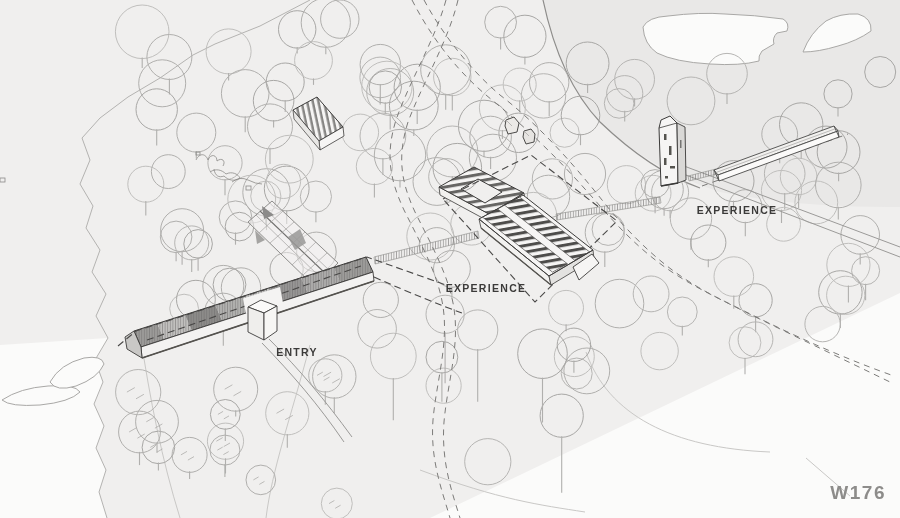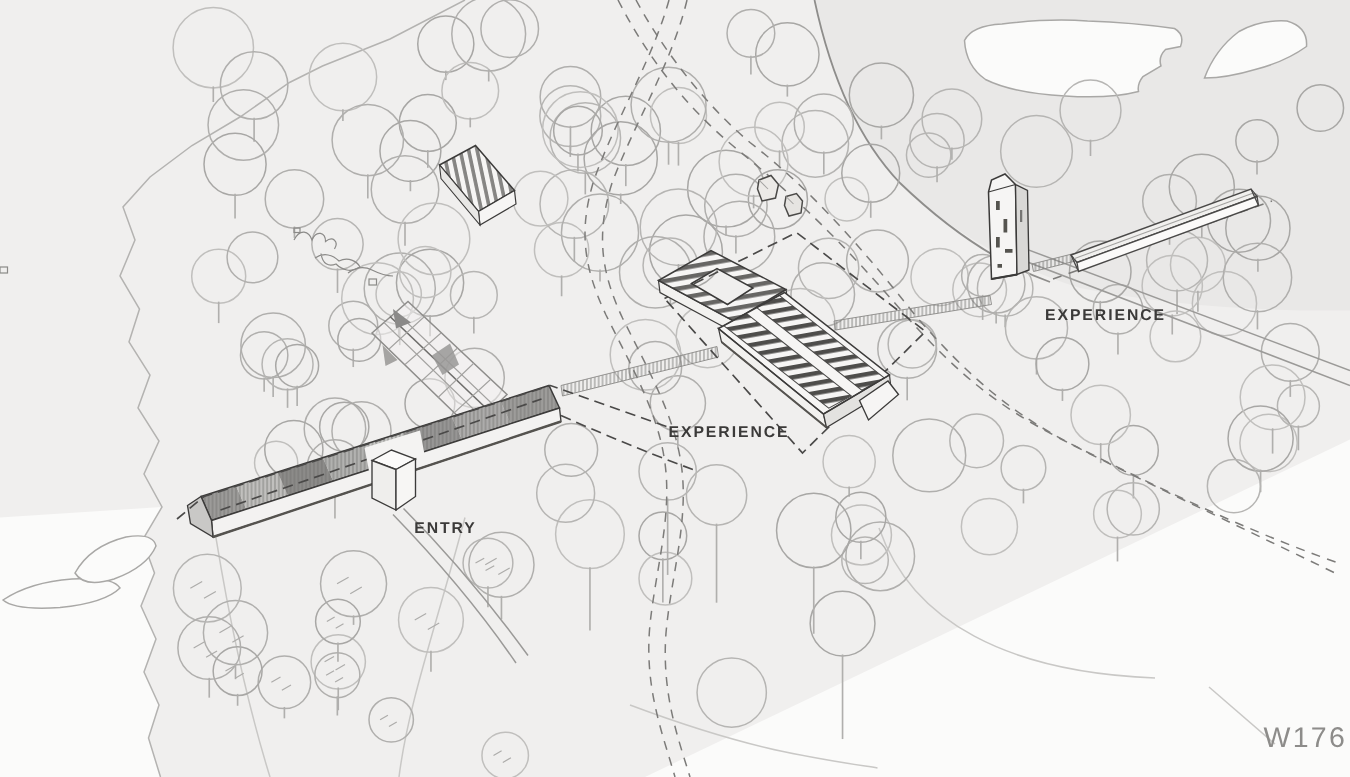--- a/index.html
+++ b/index.html
@@ -8,23 +8,24 @@
     background:var(--background,#f0efee);
     font-family:"Liberation Sans",sans-serif;
   }
   .stage svg{position:absolute;left:0;top:0;}
   .label{
     position:absolute;transform:translateX(-50%);
     font-size:10.5px;letter-spacing:1.3px;font-weight:700;
     color:var(--label-text,#3b3a39);white-space:nowrap;
   }
   .sheet{
-    position:absolute;right:2px;bottom:14px;
+    position:absolute;right:14px;bottom:14px;
     font-size:19px;letter-spacing:1.5px;
     color:var(--sheet-text,#8d8c8a);
+    font-weight:bold;
   }
   .contour{stroke:var(--contour-line,#c6c5c3);fill:none;stroke-width:1;}
   .coast{stroke:#b4b3b1;fill:none;stroke-width:1;}
   .pond{fill:var(--water,#fafaf9);stroke:#a9a8a6;stroke-width:1;}
   .dash{stroke:var(--path-line,#7c7b79);stroke-width:1;fill:none;stroke-dasharray:6 5;}
   .dash-dark{stroke:#4a4948;stroke-width:1.1;fill:none;stroke-dasharray:7 4;}
   .road{stroke:#9b9a98;stroke-width:1;fill:none;}
   .bld{stroke:var(--building-line,#3c3b3a);fill:none;stroke-width:1;}
   .lite{stroke:#a3a2a0;stroke-width:0.7;fill:none;}
 </style>

